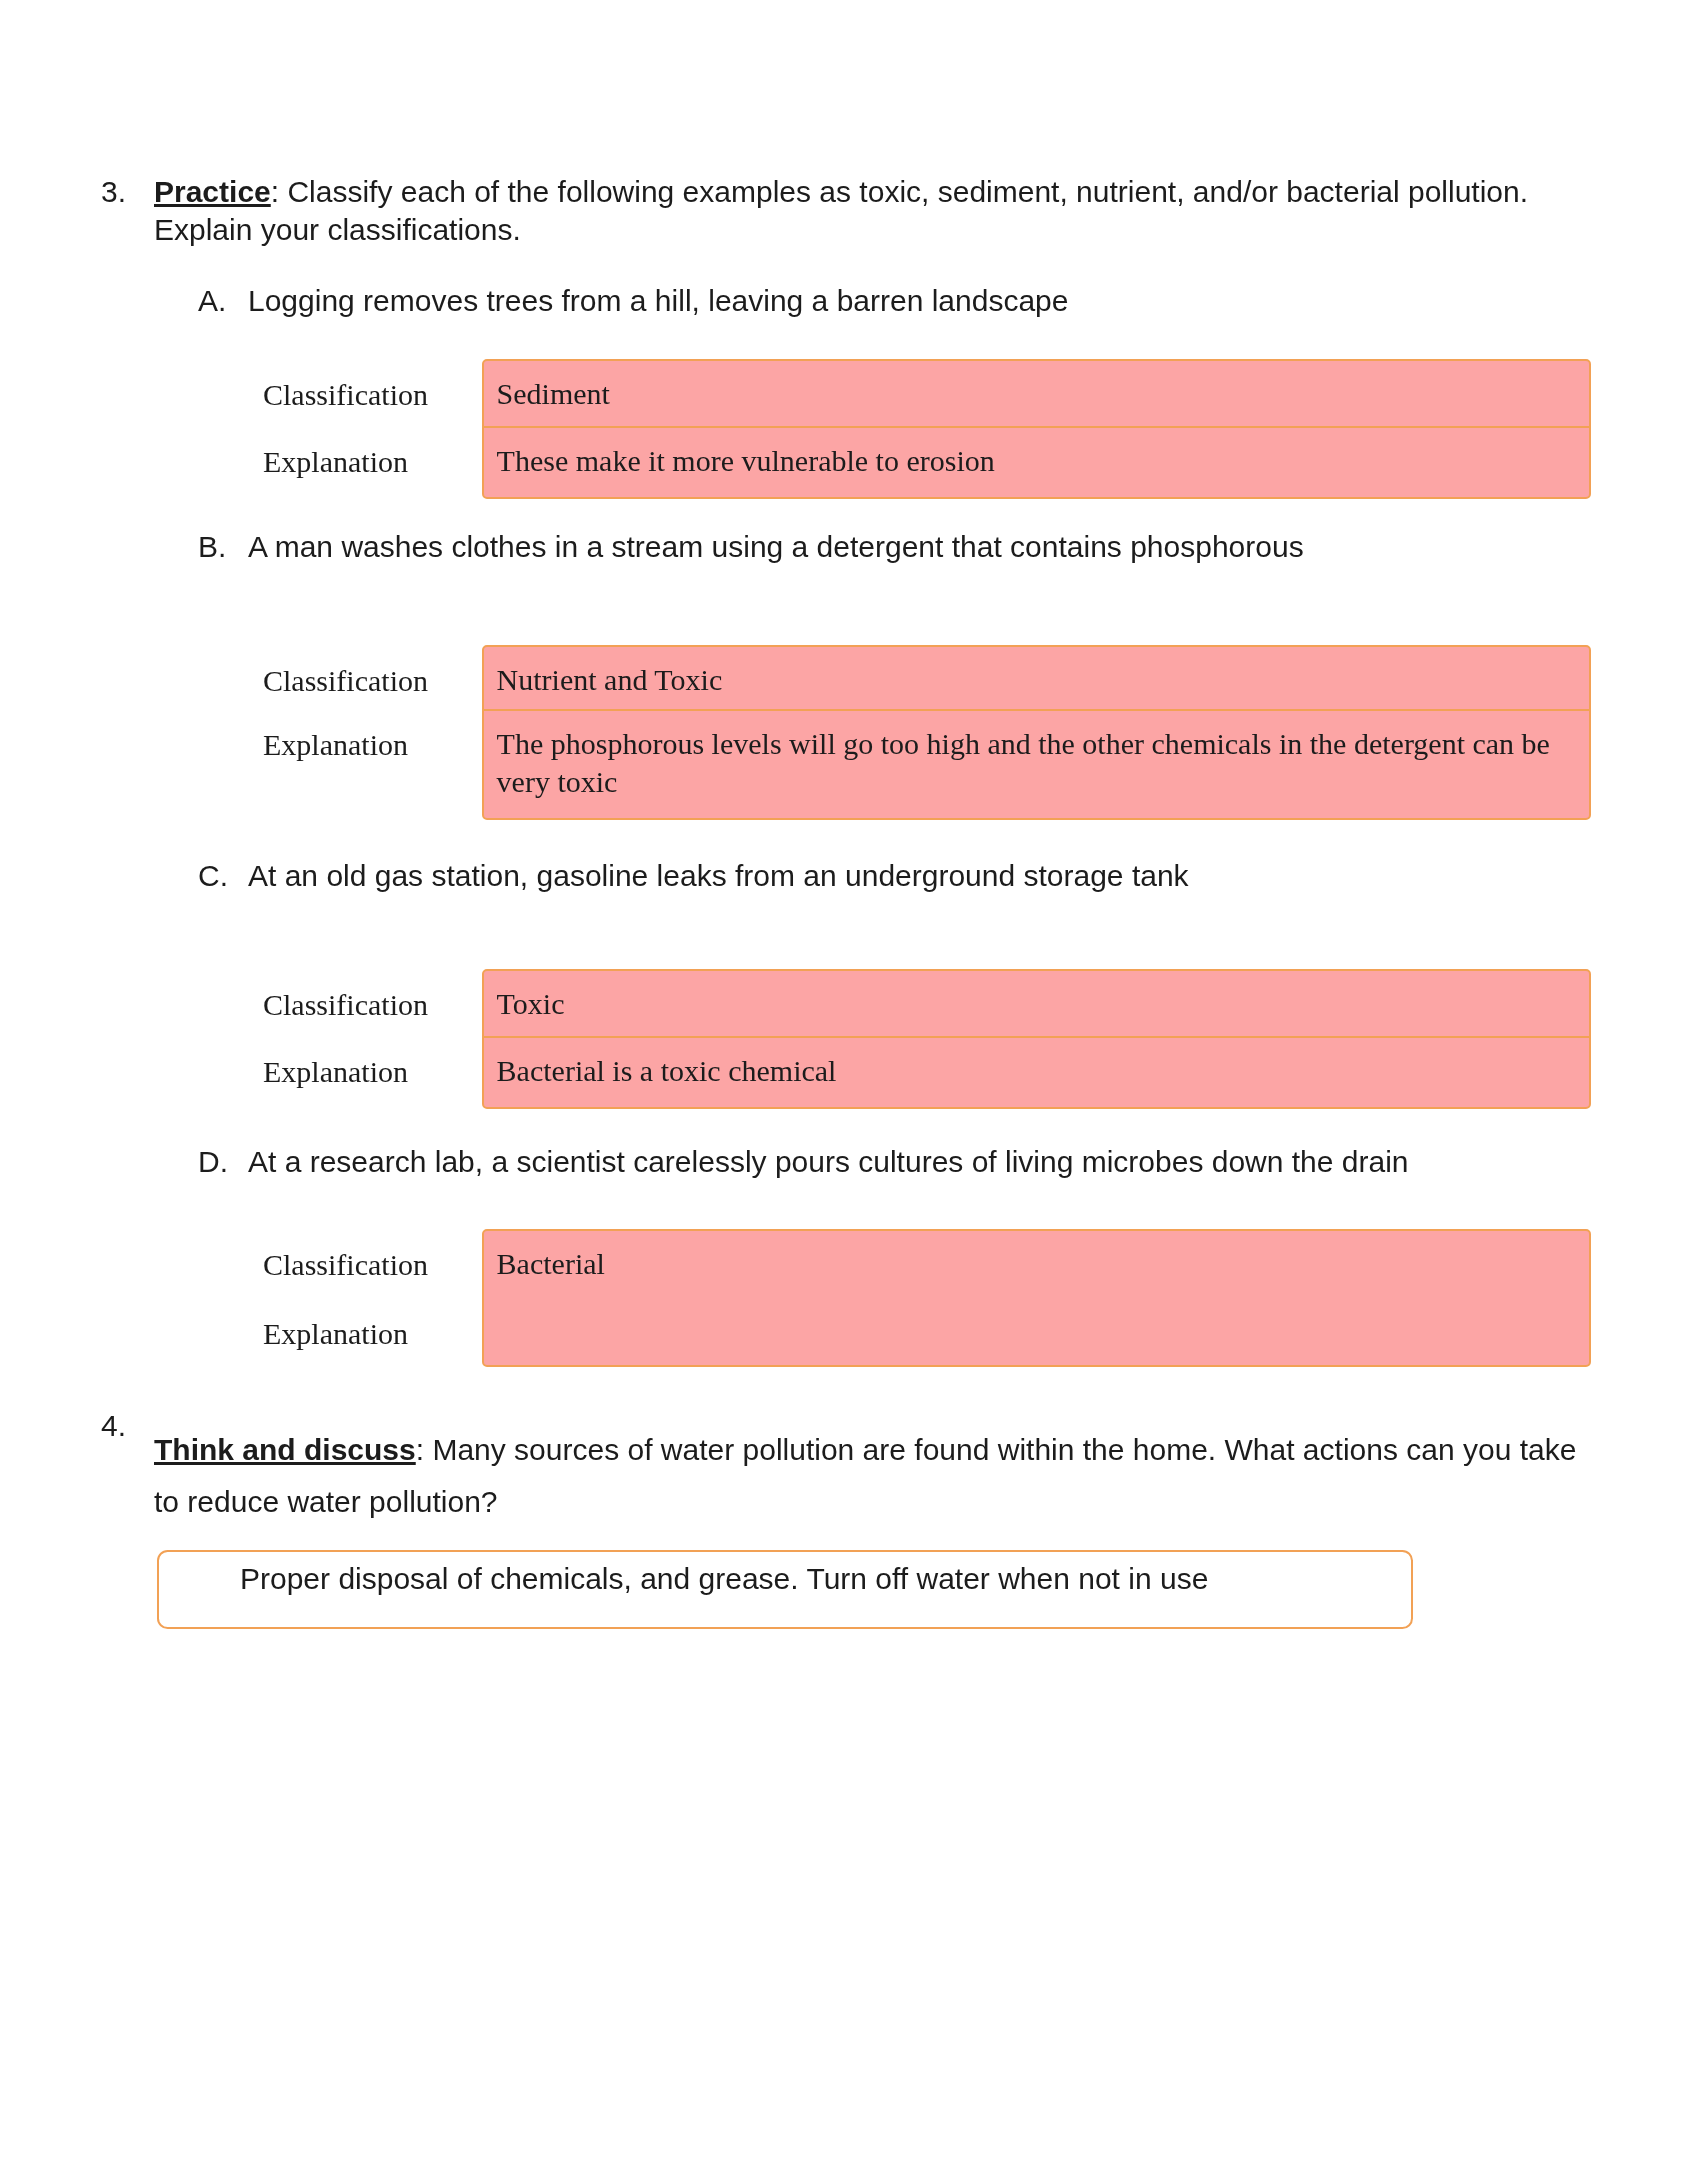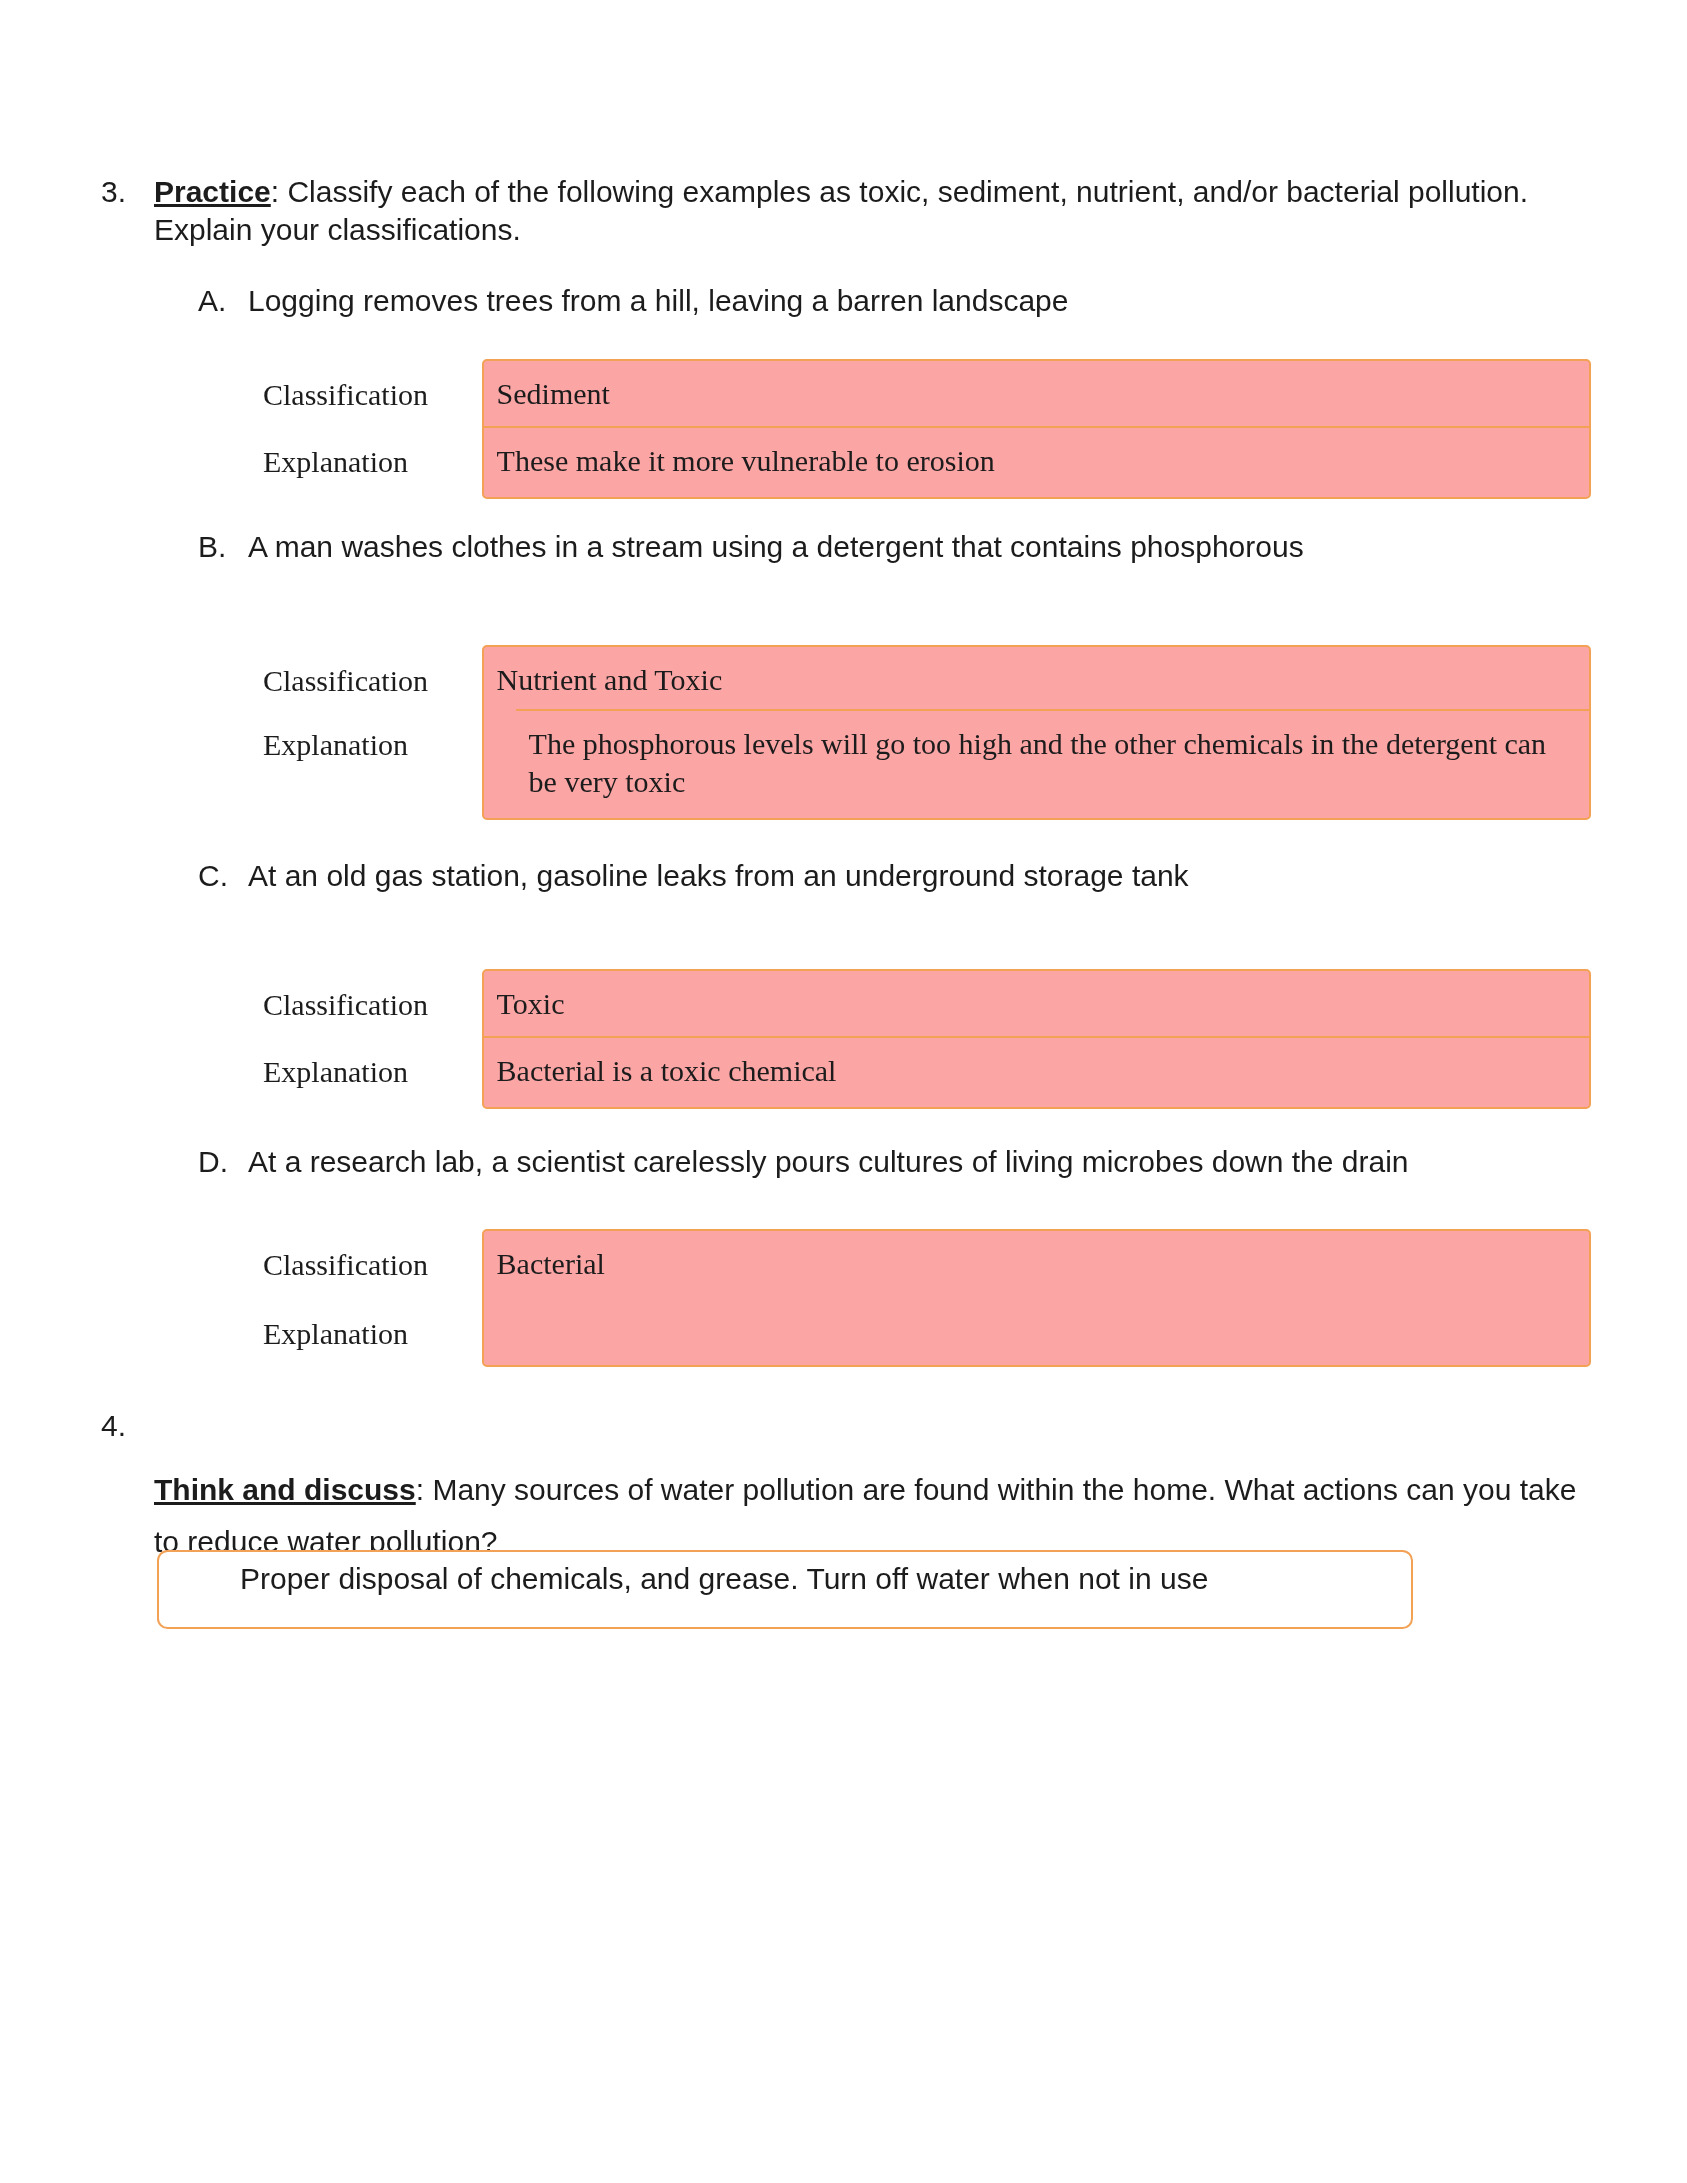--- a/index.html
+++ b/index.html
@@ -59,21 +59,21 @@
   <div class="abs s-ltr" style="left:198px; top:528px;">B.</div>
   <div class="abs s-txt" style="left:248px; top:528px;">A man washes clothes in a stream using a detergent that contains phosphorous</div>
 
   <div class="atable" style="left:263px; top:645px;">
     <div class="acol-lbl">
       <div class="arow-l" style="height:64px;">Classification</div>
       <div class="arow-l" style="height:110px;">Explanation</div>
     </div>
     <div class="acol-val" style="width:1109px;">
       <div class="arow-v" style="height:62px;">Nutrient and Toxic</div>
-      <div class="arow-v" style="height:109px;margin-left:32px;">The phosphorous levels will go too high and the other chemicals in the detergent can be very toxic</div>
+      <div class="arow-v" style="height:109px;">The phosphorous levels will go too high and the other chemicals in the detergent can be very toxic</div>
     </div>
   </div>
 
   <div class="abs s-ltr" style="left:198px; top:857px;">C.</div>
   <div class="abs s-txt" style="left:248px; top:857px;">At an old gas station, gasoline leaks from an underground storage tank</div>
 
   <div class="atable" style="left:263px; top:969px;">
     <div class="acol-lbl">
       <div class="arow-l" style="height:67px;">Classification</div>
       <div class="arow-l" style="height:73px;">Explanation</div>
@@ -91,20 +91,20 @@
     <div class="acol-lbl">
       <div class="arow-l" style="height:69px;">Classification</div>
       <div class="arow-l" style="height:69px;">Explanation</div>
     </div>
     <div class="acol-val" style="width:1109px;">
       <div class="arow-v" style="height:67px;">Bacterial</div>
     </div>
   </div>
 
   <div class="abs q-num" style="left:101px; top:1407px;">4.</div>
-  <div class="abs q-body" style="left:154px; top:1464px; width:1442px; line-height:52px;"><span class="q-lead">Think and discuss</span><span>: Many sources of water pollution are found within the home. What actions can you take to reduce water pollution?</span></div>
+  <div class="abs q-body" style="left:154px; top:1424px; width:1442px; line-height:52px;"><span class="q-lead">Think and discuss</span><span>: Many sources of water pollution are found within the home. What actions can you take to reduce water pollution?</span></div>
 
   <div class="abs abox" style="left:157px; top:1550px; width:1256px; height:79px;">
     <div class="abox-t">Proper disposal of chemicals, and grease. Turn off water when not in use</div>
   </div>
 
 </div>
 
 
 </body></html>

